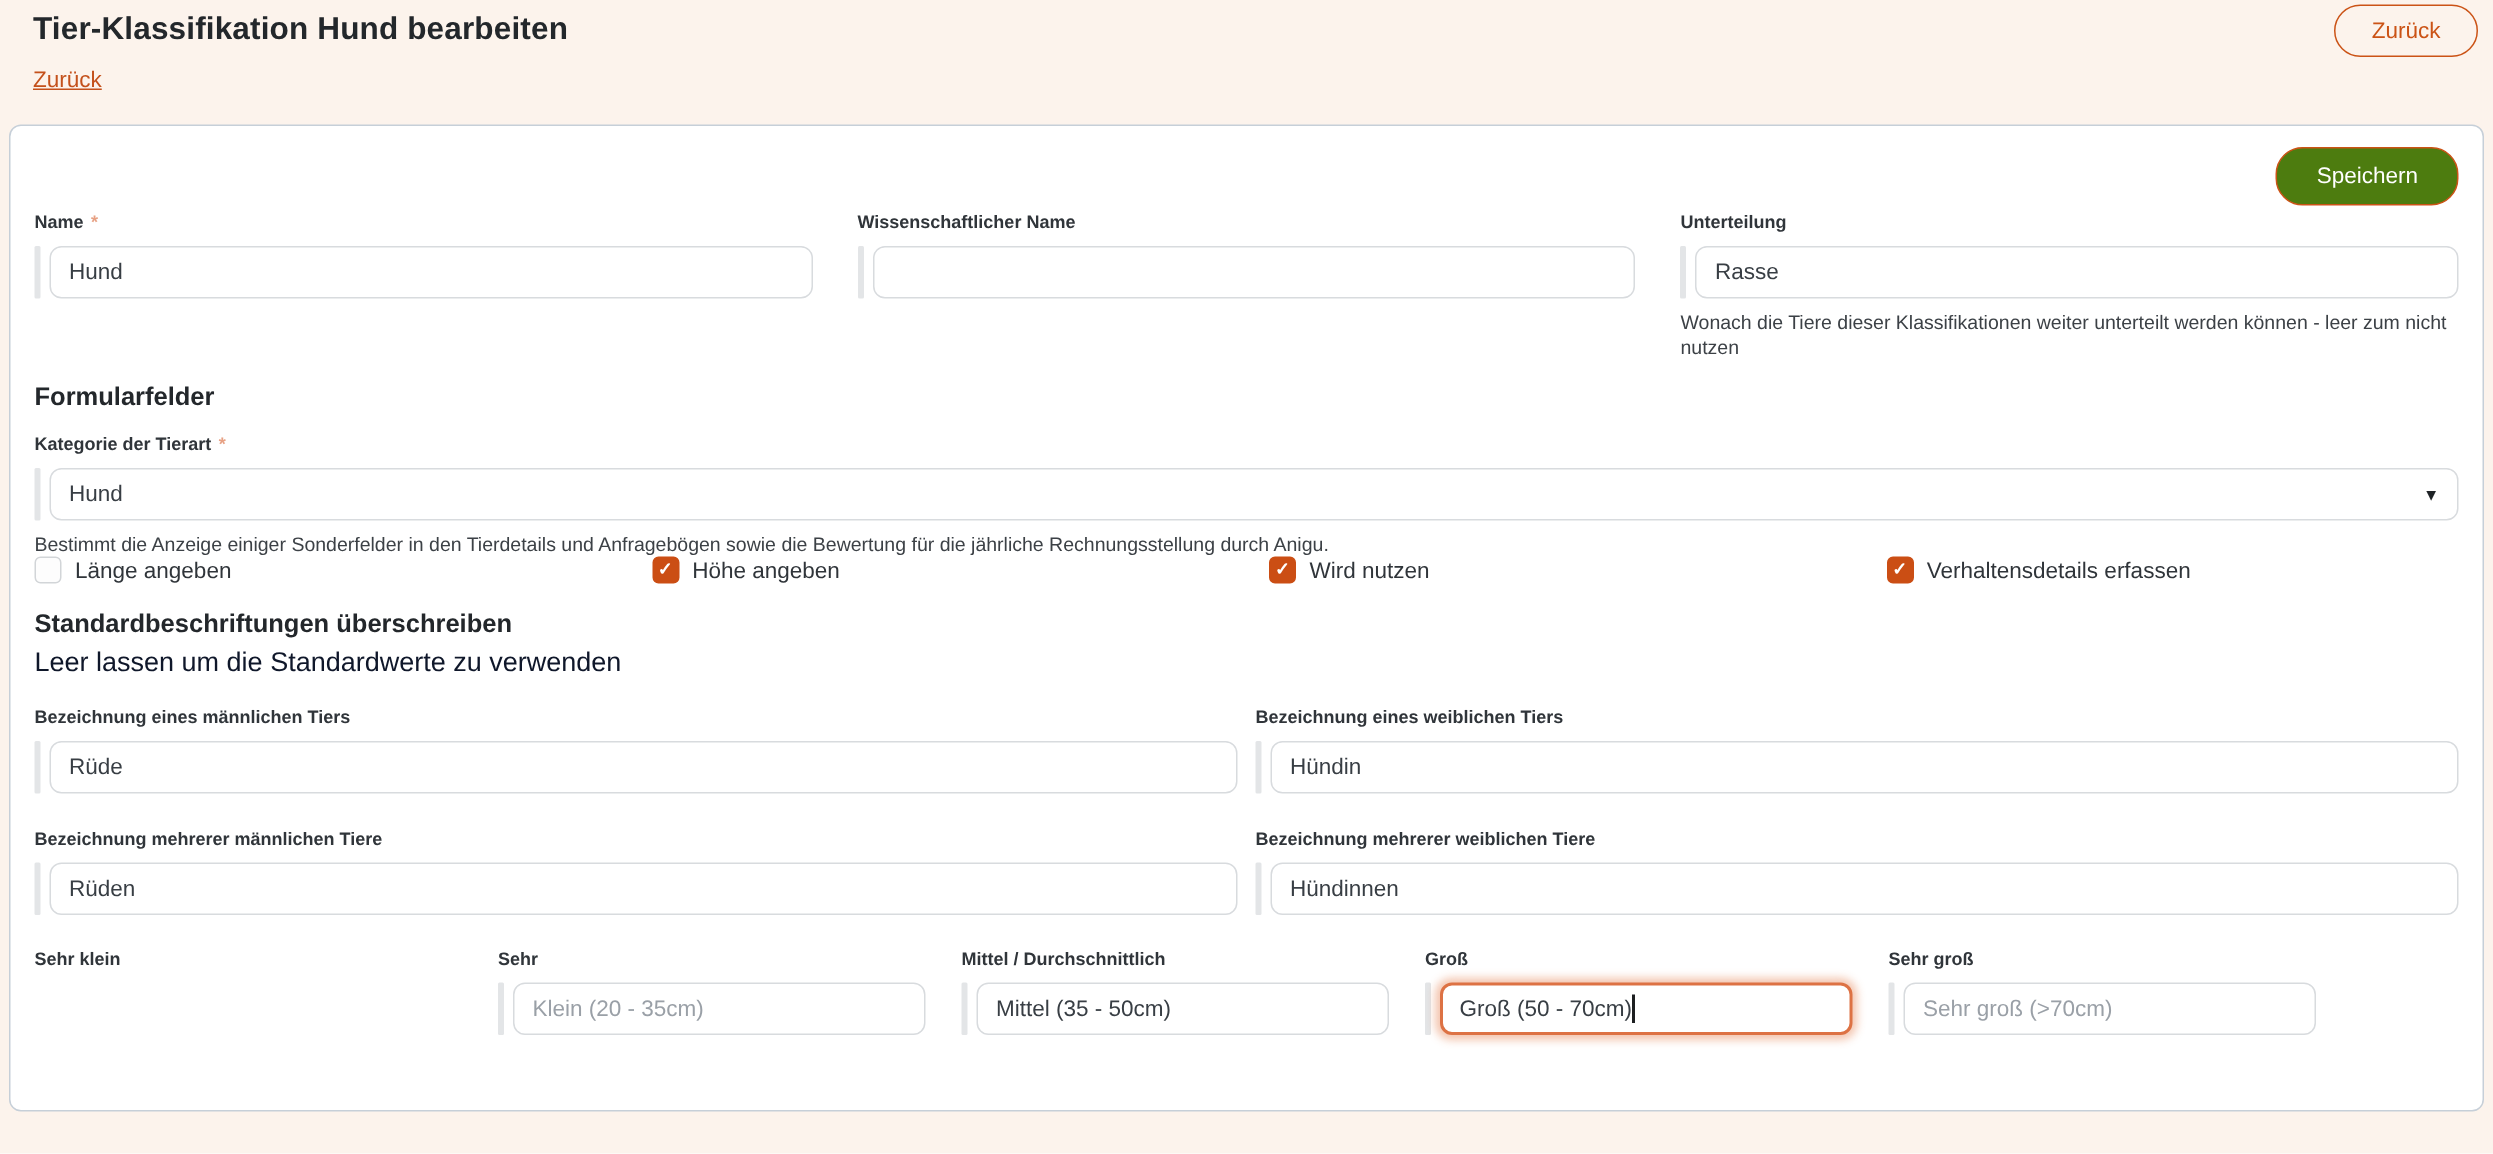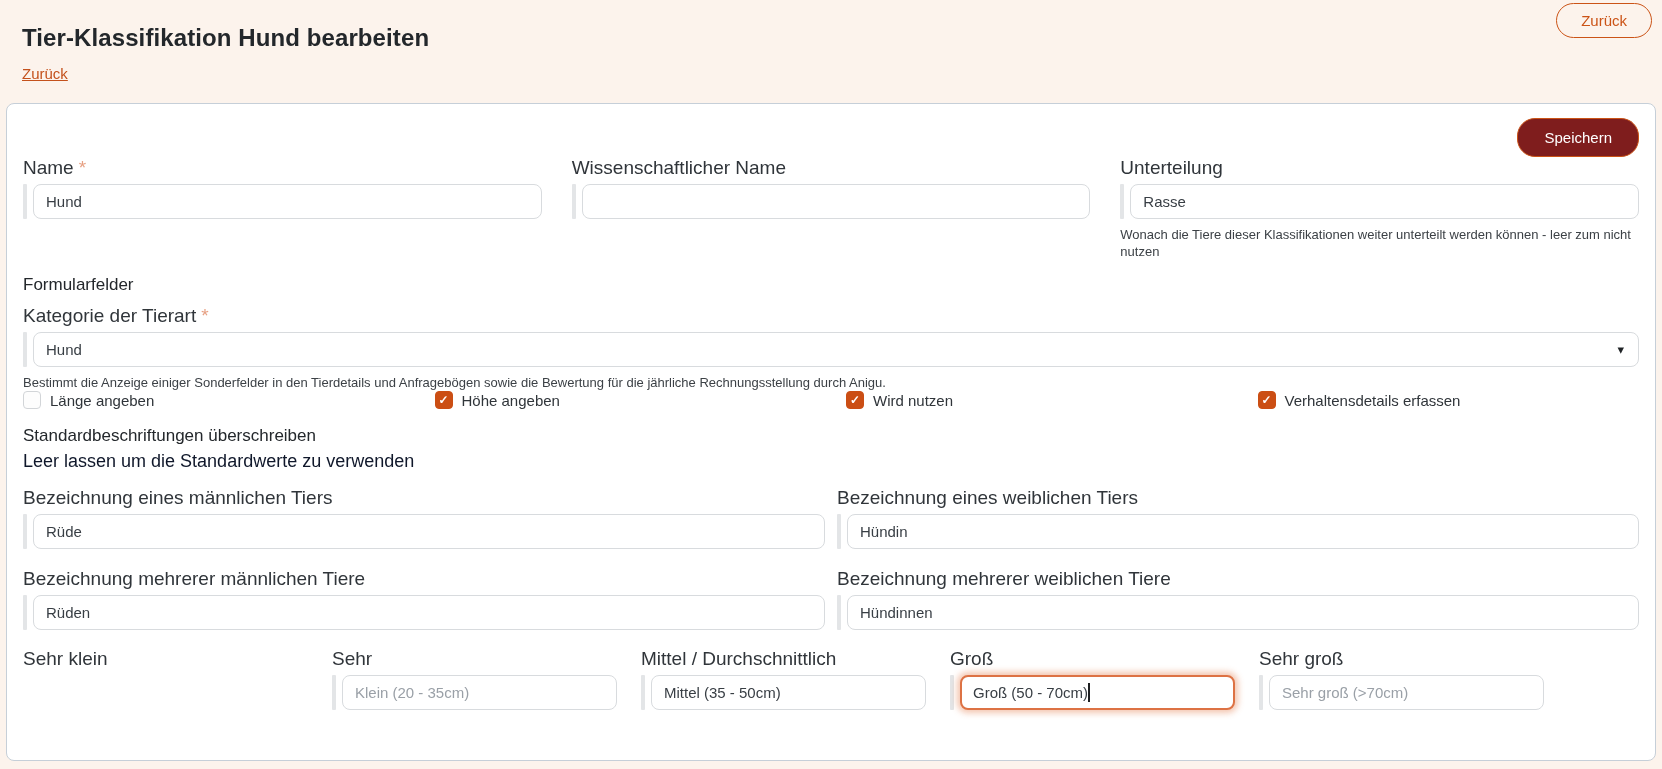--- a/index.html
+++ b/index.html
@@ -7,25 +7,24 @@
   body {
     background: #fcf3ec;
     font-family: "Liberation Sans", sans-serif;
     color: #33383d;
   }
   .topbar {
     position: relative;
     padding: 8px 10px 0 22px;
   }
   .page-title {
-    font-size: 24px;
+    font-size: 21px;
     font-weight: 700;
     color: #23272b;
     letter-spacing: 0.1px;
-    margin-top: 16px;
   }
   .back-link {
     display: inline-block;
     margin-top: 13px;
     font-size: 15px;
     color: #c4511c;
     text-decoration: underline;
     cursor: pointer;
   }
   .btn {
@@ -39,21 +38,21 @@
     position: absolute;
     top: 3px;
     right: 10px;
     padding: 9px 24px;
     background: transparent;
     border: 1px solid #cb5316;
     color: #cb5316;
   }
   .btn-primary {
     padding: 11px 26px;
-    background: #7f1d1d;
+    background: #4d7c0f;
     border: 1px solid #cb5316;
     color: #ffffff;
   }
   .card {
     margin: 20px 6px 0 6px;
     background: #ffffff;
     border: 1px solid #c6cfd8;
     border-radius: 8px;
     padding: 14px 16px 22px 16px;
     min-height: 658px;
@@ -63,24 +62,25 @@
     justify-content: flex-end;
     margin-bottom: 0;
   }
   .grid3 { display: grid; grid-template-columns: 1fr 1fr 1fr; column-gap: 30px; }
   .grid2 { display: grid; grid-template-columns: 1fr 1fr; column-gap: 30px; gap: 12px; }
   .grid4 { display: grid; grid-template-columns: 1fr 1fr 1fr 1fr; column-gap: 30px; }
   .grid5 { display: grid; grid-template-columns: repeat(5, 1fr); column-gap: 30px; padding-right: 95px; gap: 24px; }
 
   .field-label {
     display: block;
-    font-size: 19px;
+    font-size: 12px;
     color: #30353a;
     margin-bottom: 7px;
     line-height: 18px;
+    font-weight: bold;
   }
   .req { color: #e7a184; margin-left: 5px; }
   .input-row { display: flex; align-items: stretch; position: relative; }
   .strip {
     flex: 0 0 4px;
     background: #e3e5e7;
     margin-right: 6px;
     border-radius: 1px;
   }
   .text-input {
@@ -126,21 +126,21 @@
   }
   .select-caret { font-size: 13px; color: #1f2326; margin-left: 8px; }
   .help-text {
     font-size: 13px;
     color: #3c4146;
     line-height: 17px;
     margin-top: 7px;
   }
   .section-heading {
     font-size: 17px;
-    font-weight: 400;
+    font-weight: 700;
     color: #23272b;
     margin: 15px 0 12px 0;
   }
   .section-heading.tight { margin: 17px 0 5px 0; }
   .section-help { font-size: 18px; color: #0f172a; margin-bottom: 17px; }
 
   .checks { }
   .check-item { display: flex; align-items: center; cursor: pointer; }
   .cbox {
     width: 18px; height: 18px;

